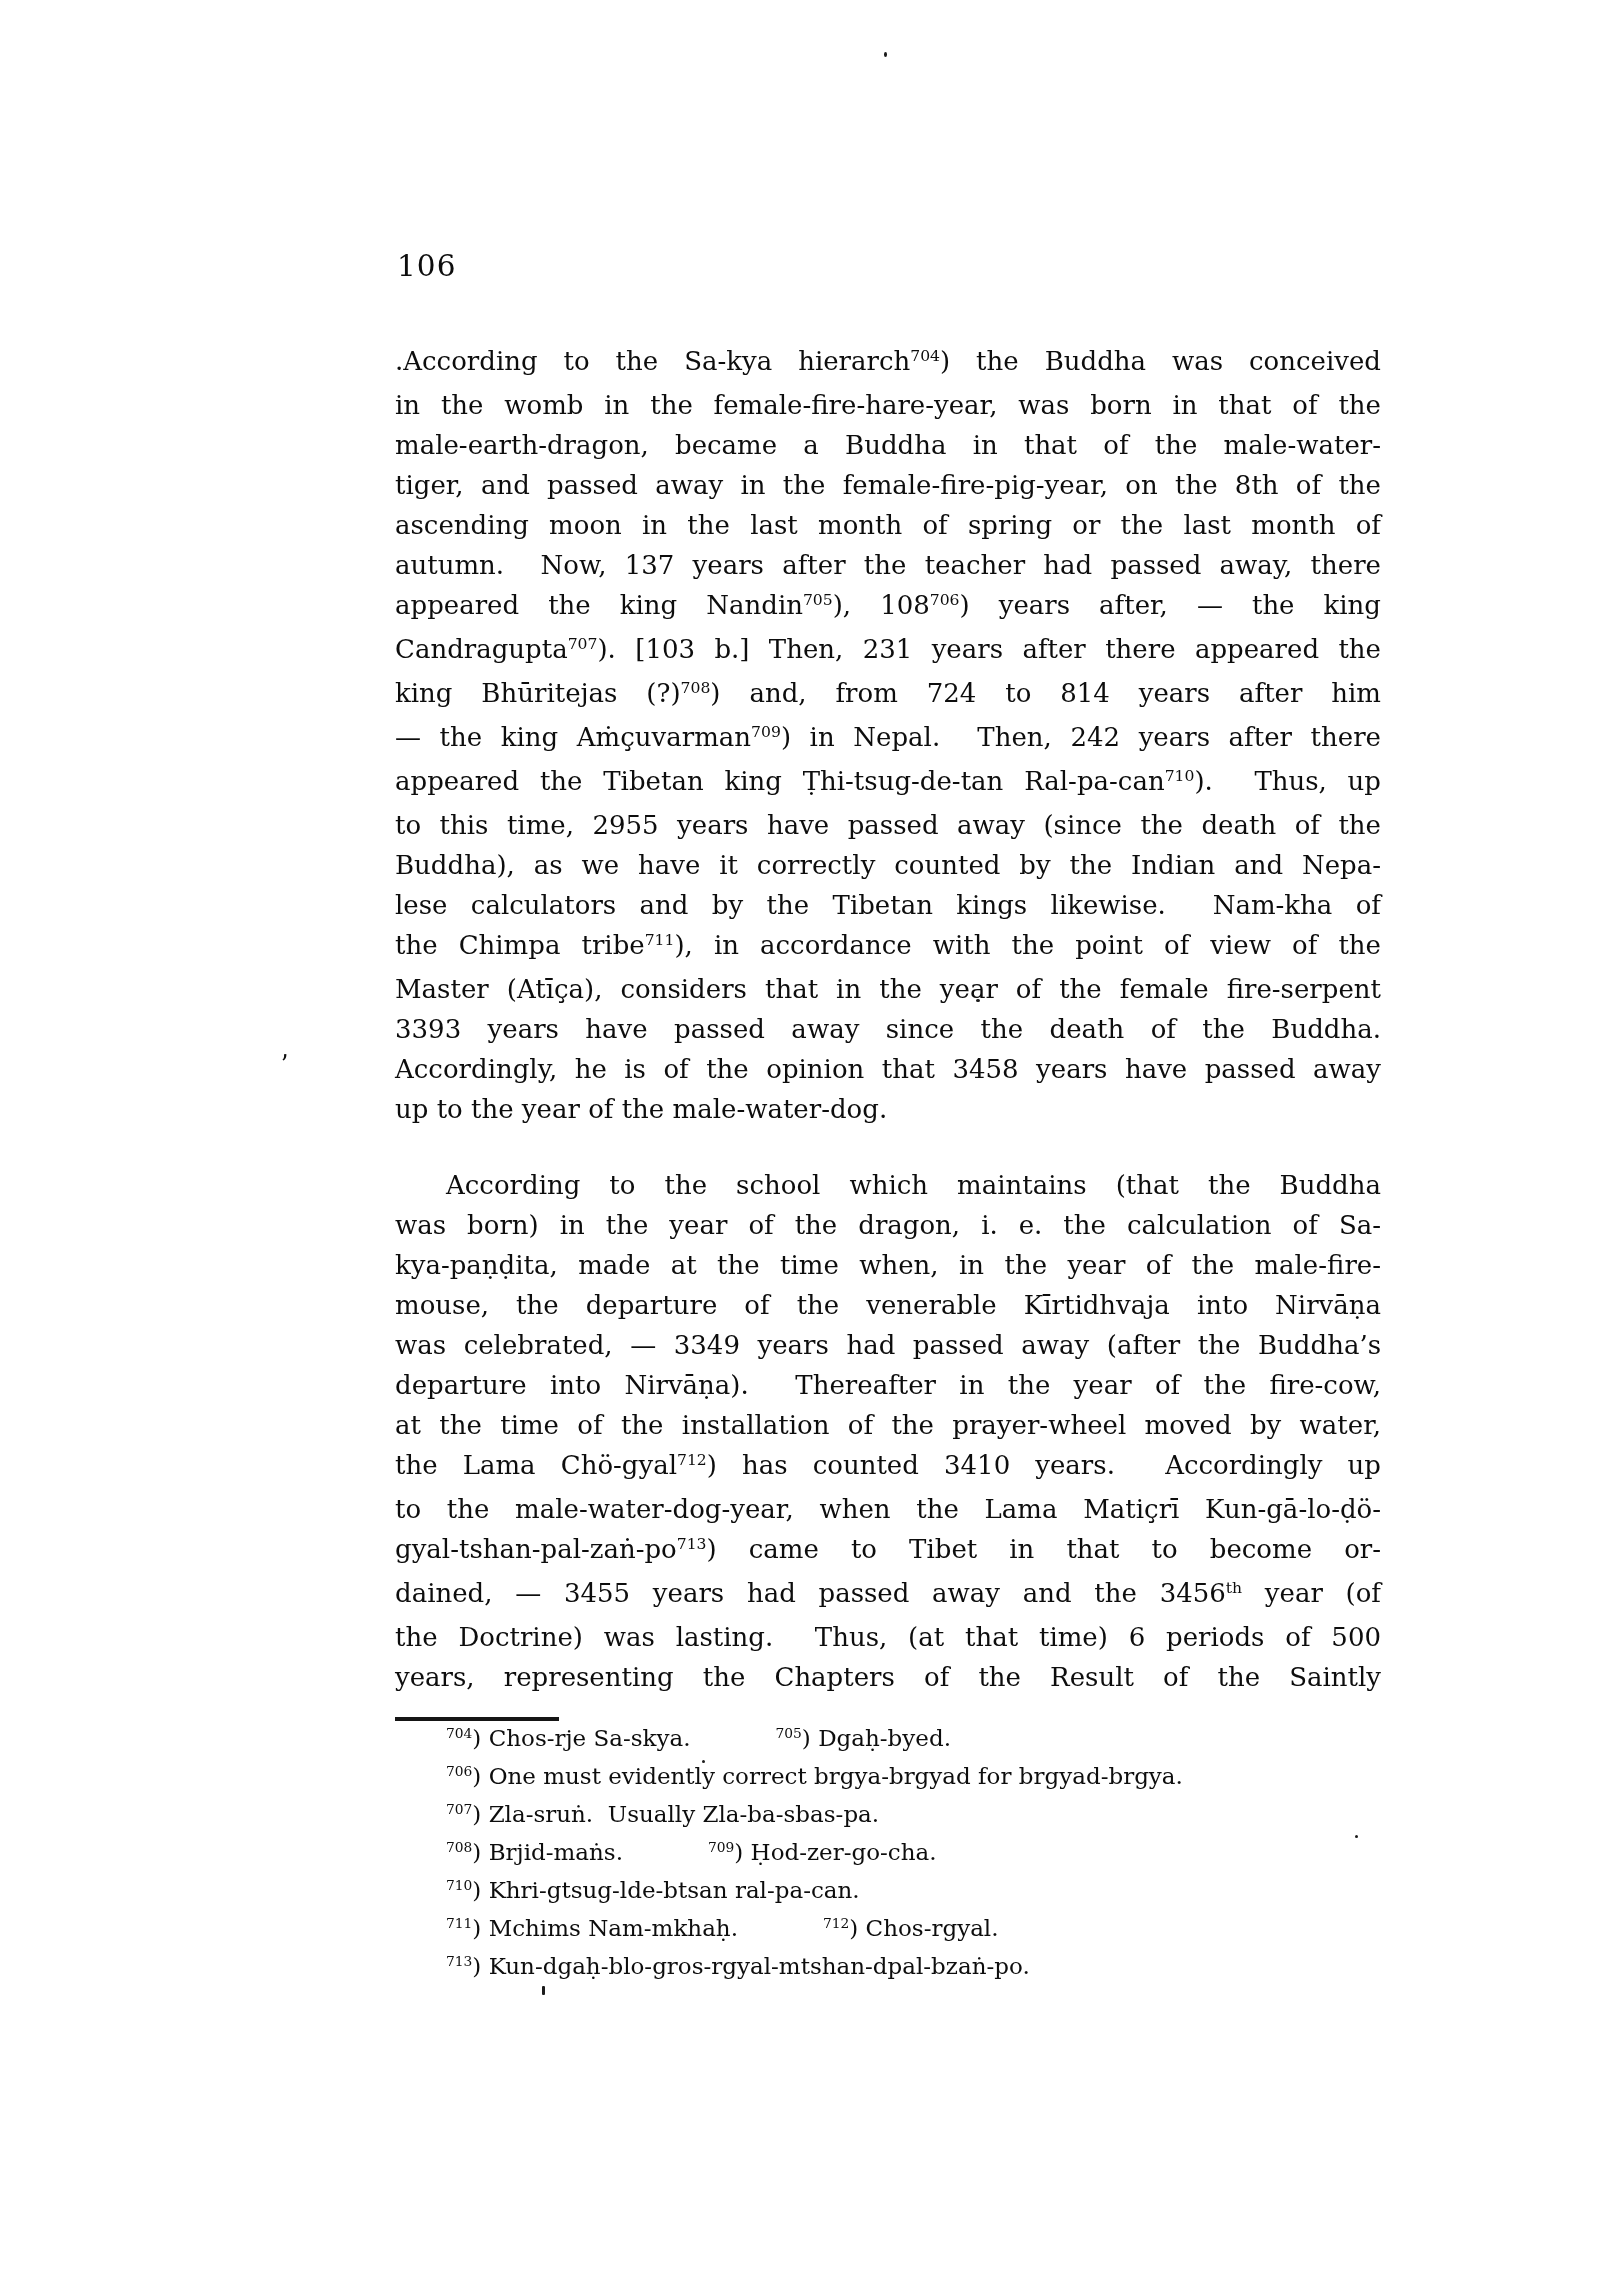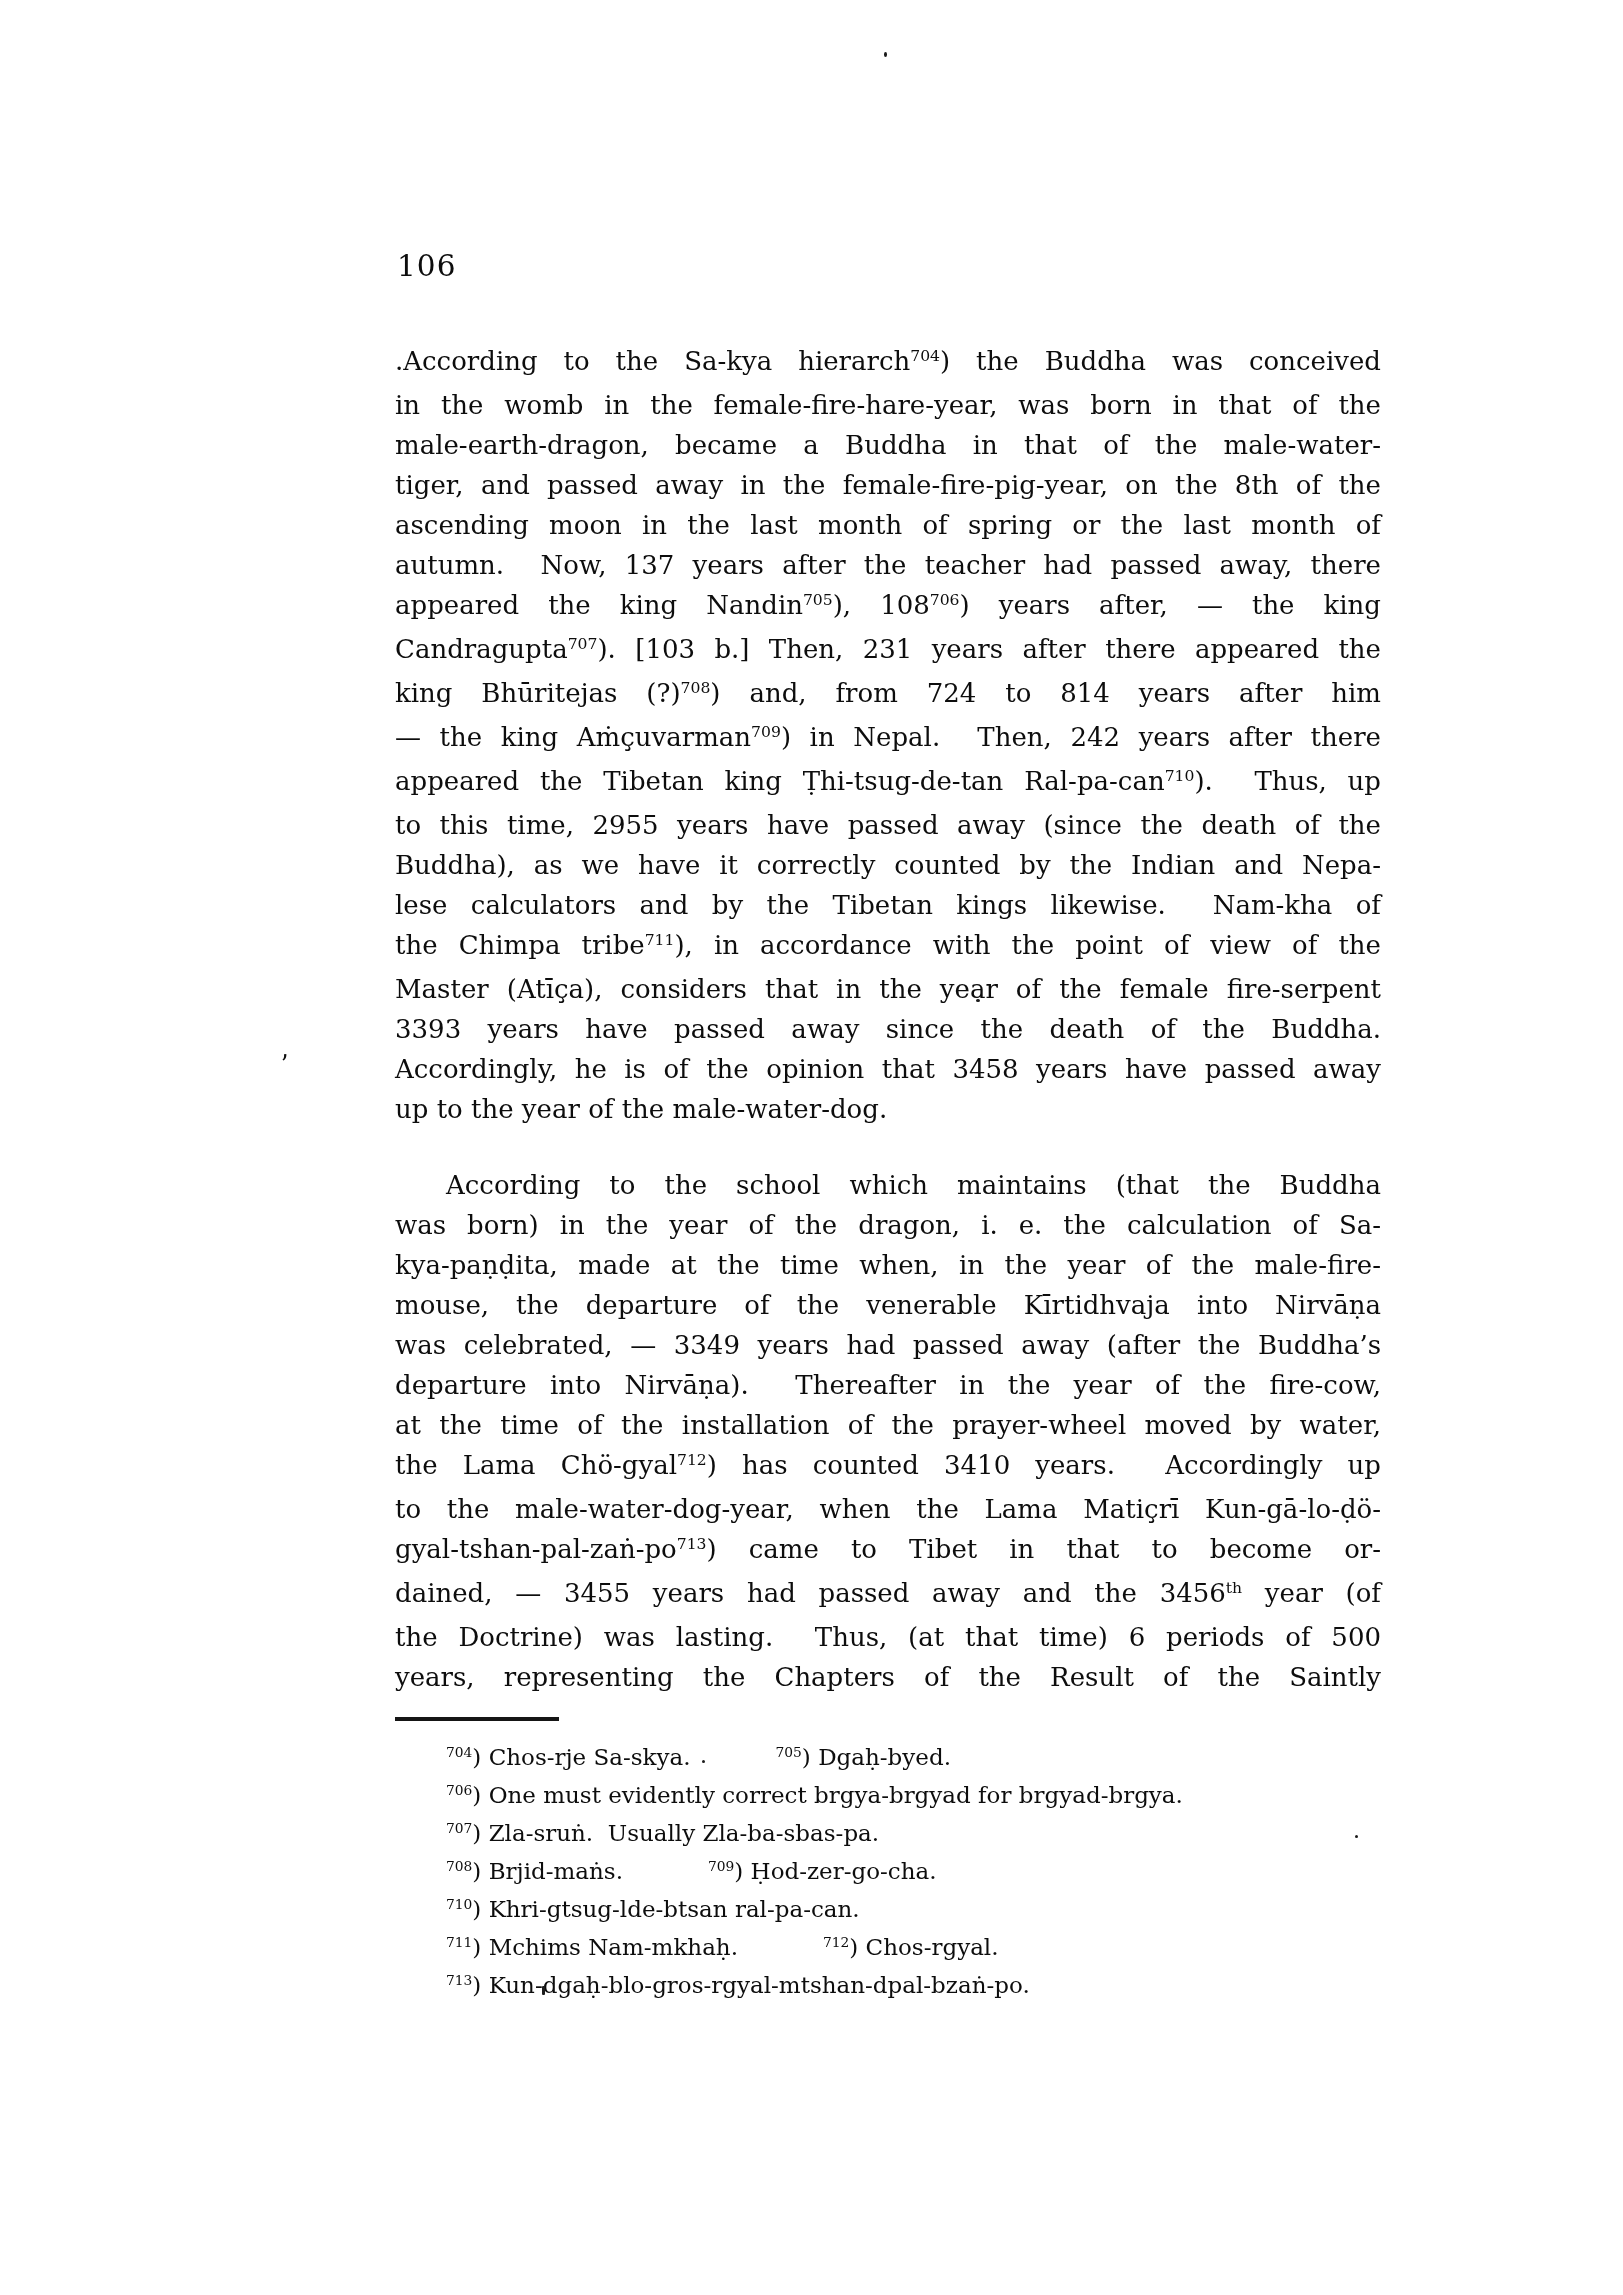--- a/index.html
+++ b/index.html
@@ -47,21 +47,21 @@
     position: relative;
     top: -0.55em;
   }
   .it { }
   .fn-sep {
     width: 164px;
     height: 3.4px;
     background: #151515;
     margin-top: 20.4px;
   }
-  .footnotes { margin-top: 19px; }
+  .footnotes { }
   .footnotes .line {
     font-size: 23px;
     line-height: 35px;
     padding-left: 51px;
     text-align: left;
     text-align-last: left;
   }
   .gap { display: inline-block; width: 85px; }
   .speck {
     position: absolute;

